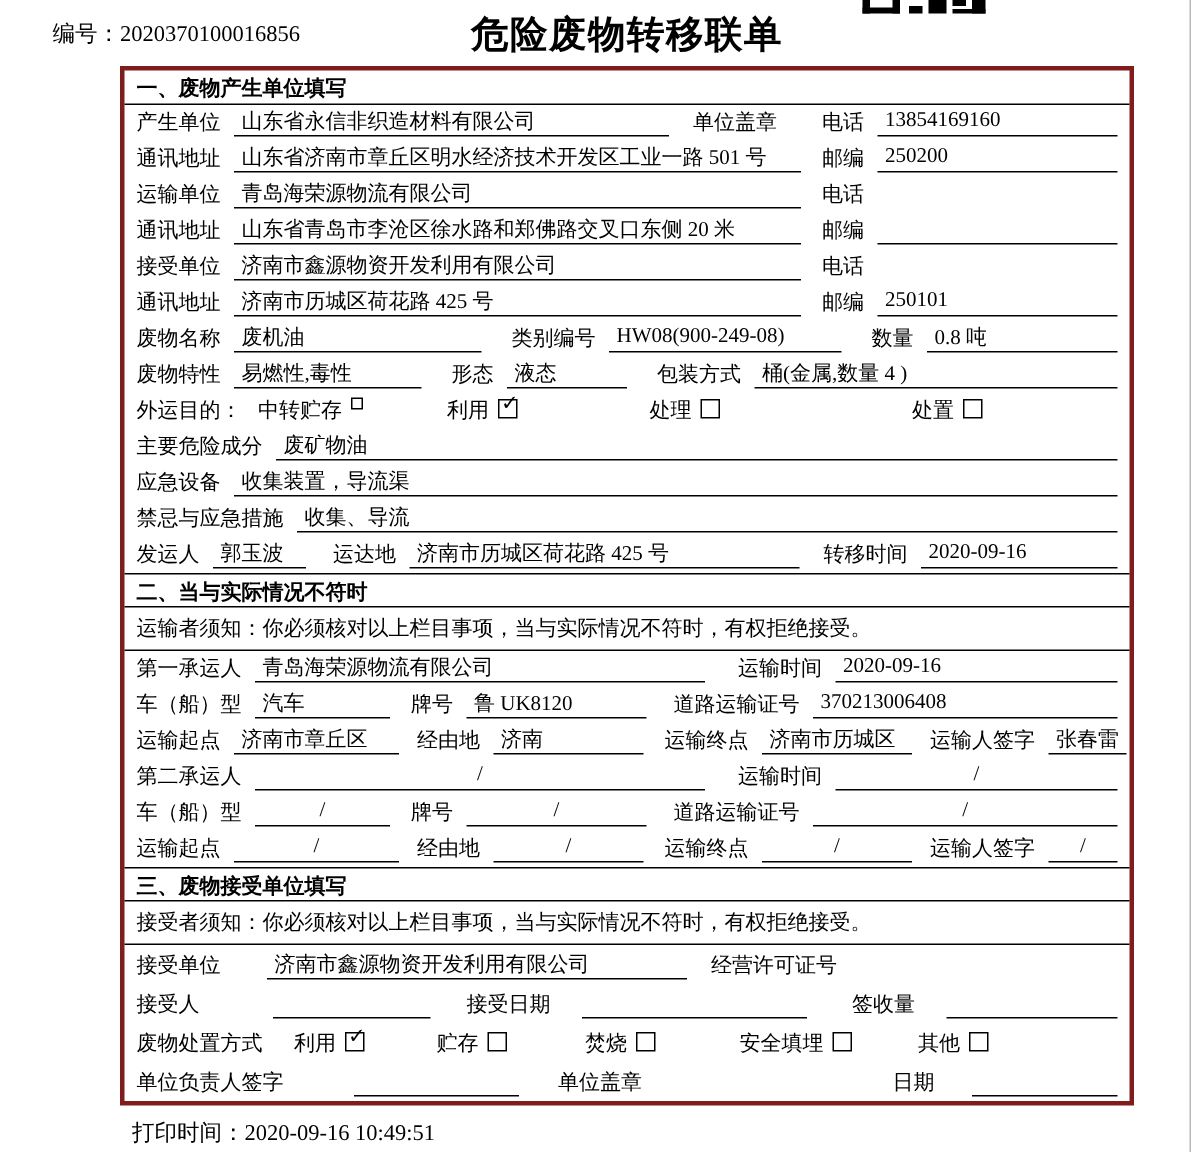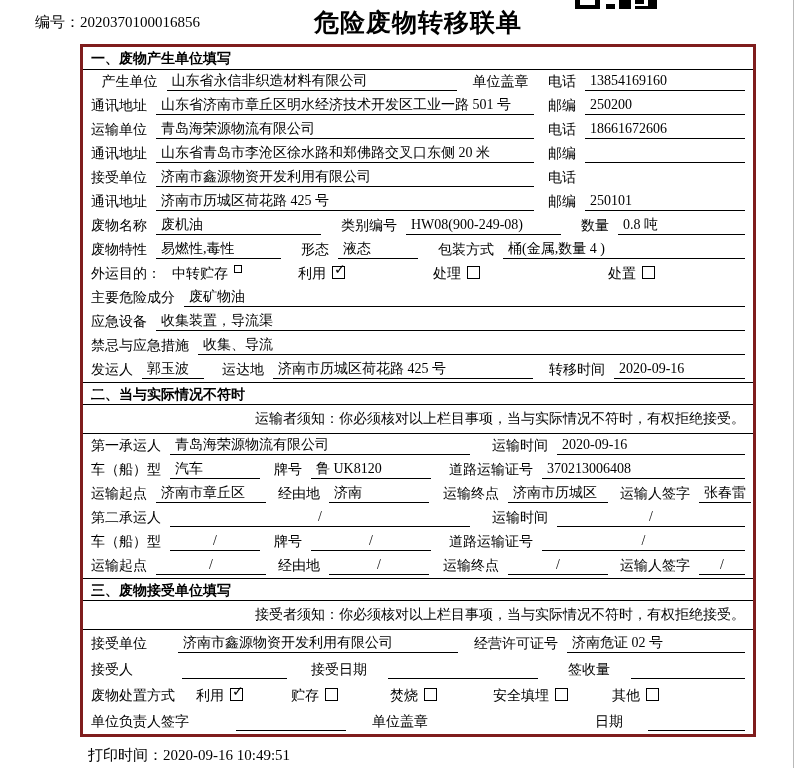--- a/index.html
+++ b/index.html
@@ -26,26 +26,26 @@
     font-size:25px; font-weight:bold; letter-spacing:1px;
     font-family:"Liberation Sans","DejaVu Sans",sans-serif; }
 
   .form-table { margin-left:80px; width:676px; border:3px solid #7f1d1d; background:#fff; }
 
   .section-header { font-family:"Liberation Sans","DejaVu Sans",sans-serif;
     font-weight:bold; font-size:14px; padding:3px 8px 2px 8px; height:23px;
     border-bottom:1px solid #000; }
   .section + .section .section-header { border-top:1px solid #000; }
 
-  .notice-row { font-size:14px; padding:5px 8px 4px 8px; height:29px; border-bottom:1px solid #000;text-align:right; }
+  .notice-row { font-size:14px; padding:5px 8px 4px 8px; height:29px; border-bottom:1px solid #000; }
 
   .row { display:flex; align-items:flex-end; height:24px; padding:0 8px 3px 8px;
     font-size:14px; white-space:nowrap; }
   .s3 .row { height:26px; }
-  .row .left { display:flex; width:457px; flex:none; align-items:flex-end;justify-content:center; }
+  .row .left { display:flex; width:457px; flex:none; align-items:flex-end; }
   .lbl { flex:none; margin-right:9px; }
   .fill { border-bottom:1px solid #000; padding:0 5px; min-height:18px; flex:none; }
   .fill.grow { flex:1 1 auto; }
   .fill.slash { text-align:center; }
 
   .opt { display:inline-flex; }
   .opt-label { margin-right:6px; }
   .cb { display:inline-block; width:13px; height:13px; border:1px solid #000;
     position:relative; top:1px; }
   .cb.small { width:8px; height:8px; top:0; }
@@ -96,21 +96,20 @@
       <span class="lbl">邮编</span>
       <span class="fill grow">250200</span>
     </div>
 
     <div class="row">
       <div class="left">
         <span class="lbl">运输单位</span>
         <span class="fill grow" style="margin-right:14px">青岛海荣源物流有限公司</span>
       </div>
       <span class="lbl">电话</span>
-      <span class="fill grow">18661672606</span>
     </div>
 
     <div class="row">
       <div class="left">
         <span class="lbl">通讯地址</span>
         <span class="fill grow" style="margin-right:14px">山东省青岛市李沧区徐水路和郑佛路交叉口东侧 20 米</span>
       </div>
       <span class="lbl">邮编</span>
       <span class="fill grow"></span>
     </div>
@@ -255,21 +254,20 @@
   </div>
 
   <div class="section s3">
     <div class="section-header">三、废物接受单位填写</div>
     <div class="notice-row">接受者须知：你必须核对以上栏目事项，当与实际情况不符时，有权拒绝接受。</div>
 
     <div class="row">
       <span class="lbl">接受单位</span>
       <span class="fill" style="width:280px;margin-left:22px">济南市鑫源物资开发利用有限公司</span>
       <span class="lbl" style="margin-left:16px">经营许可证号</span>
-      <span class="fill grow">济南危证 02 号</span>
     </div>
 
     <div class="row">
       <span class="lbl">接受人</span>
       <span class="fill" style="width:105px;margin-left:40px"></span>
       <span class="lbl" style="margin-left:24px">接受日期</span>
       <span class="fill" style="width:150px;margin-left:12px"></span>
       <span class="lbl" style="margin-left:30px">签收量</span>
       <span class="fill grow" style="margin-left:12px"></span>
     </div>

